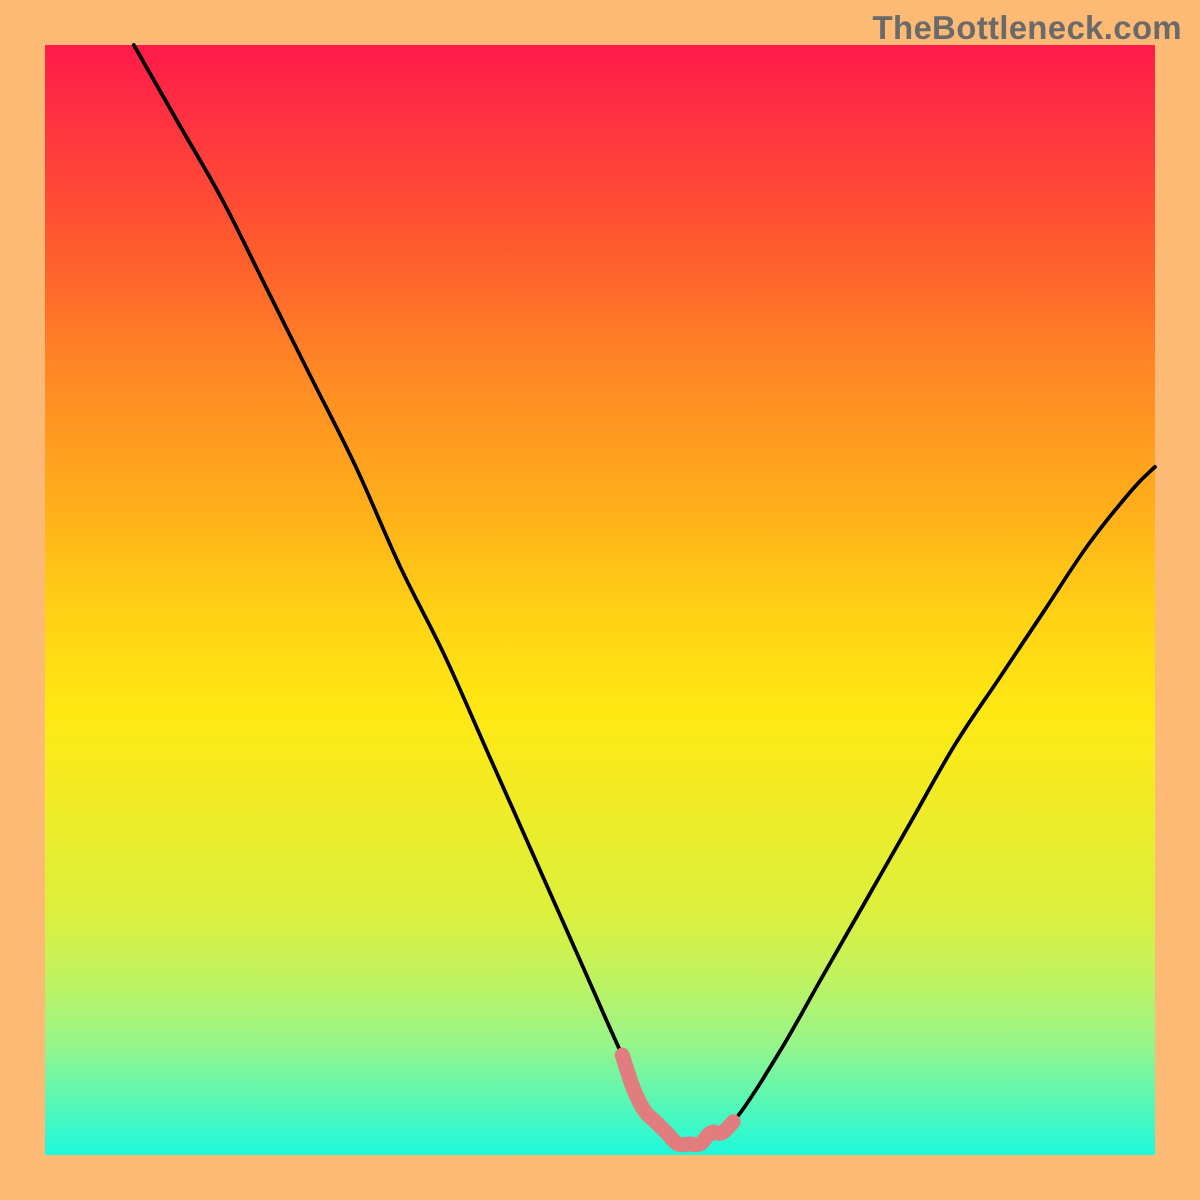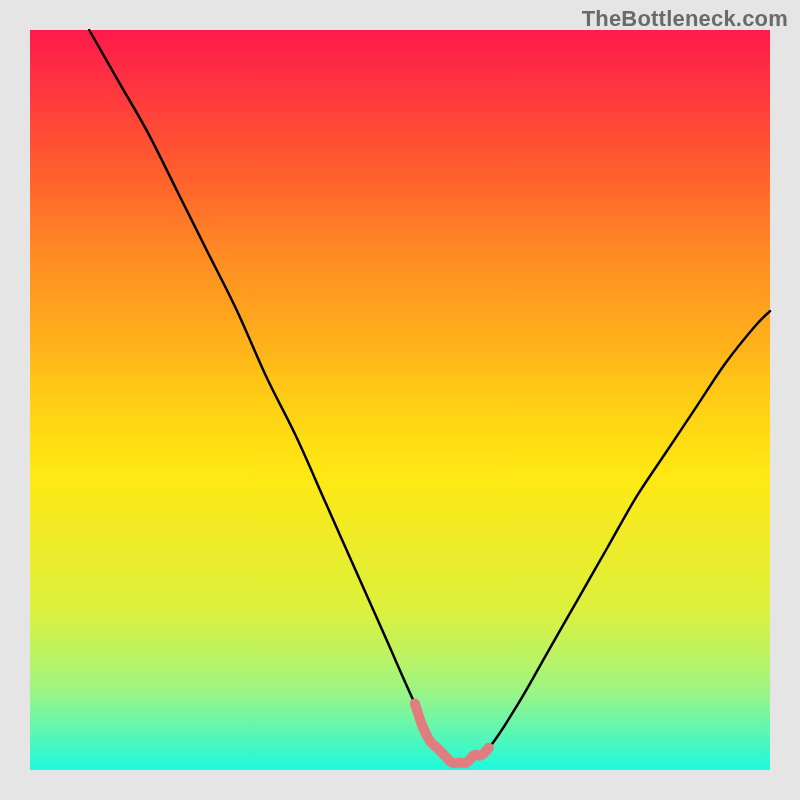--- a/index.html
+++ b/index.html
@@ -8,21 +8,21 @@
     width: 800px;
     height: 800px;
     background: #000;
     font-family: Arial, Helvetica, sans-serif;
     overflow: hidden;
   }
   .canvas {
     position: relative;
     width: 800px;
     height: 800px;
-    background: #e5e5e5;
+    background: #fdba74;
   }
   .plot-area {
     position: absolute;
     left: 30px;
     top: 30px;
     width: 740px;
     height: 740px;
     background: linear-gradient(to bottom,
       #ff1a4a 0%,
       #ff363f 8%,

